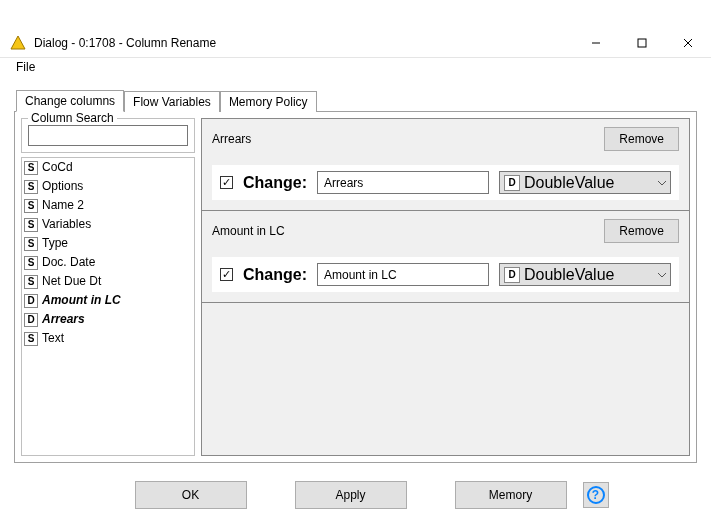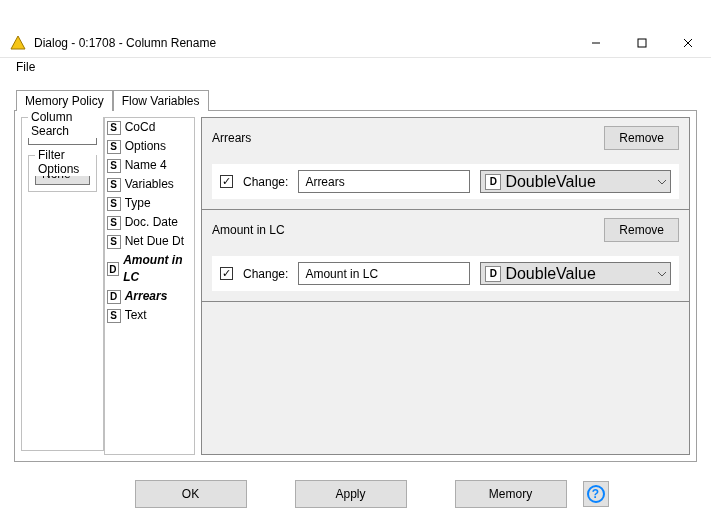--- a/index.html
+++ b/index.html
@@ -81,21 +81,21 @@
     height: 352px;
     display:flex;
     padding:6px;
     gap:6px;
   }
 
   
   .left-col {
     width: 174px;
     display:flex;
-    flex-direction:row;
+    flex-direction:column;
   }
   .groupbox {
     border:1px solid #c0c0c0;
     padding:6px 6px 6px 6px;
     position:relative;
     margin-bottom:4px;
   }
   .groupbox > .legend {
     position:absolute;
     top:-8px; left:6px;
@@ -196,21 +196,21 @@
     display:inline-flex;
     align-items:center;
     justify-content:center;
   }
   .checkbox.checked::after {
     content:"✓";
     font-size:11px;
     line-height:11px;
     color:#000;
   }
-  .change-label { font-size:12px; }
+  .change-label { font-size:16px;font-weight:bold; }
   .text-input {
     border:1px solid #767676;
     height:23px;
     background:#fff;
     padding:0 6px;
     display:flex;
     align-items:center;
     font-size:12px;
   }
   .newname { width:172px; }
@@ -288,57 +288,47 @@
   </div>
 </div>
 
 <div class="menubar">
   <span class="menu-item">File</span>
 </div>
 
 <div class="content">
 
   <div class="tab-row">
+    <div class="tab active">Change columns</div>
+    <div class="tab inactive">Flow Variables</div>
     <div class="tab inactive">Memory Policy</div>
-    <div class="tab inactive">Flow Variables</div>
   </div>
 
   <div class="tab-panel">
 
     <div class="left-col">
 
       <div class="groupbox">
         <span class="legend">Column Search</span>
         <div class="search-input" value=""></div>
 
-        <div class="groupbox filter-group" style="margin-top:10px;margin-bottom:0;">
-          <span class="legend">Filter Options</span>
-          <div class="filter-select">
-            <span>None</span>
-            <span class="chevron">
-              <svg width="8" height="5">
-                  <polyline points="0,0 4,4 8,0" fill="none" stroke="#555" stroke-width="1"></polyline>
-                </svg>
-            </span>
-          </div>
-        </div>
       </div>
 
       <div class="col-list" id="col-list">
           <div class="col-item">
             <span class="type-badge type-S">S</span>
             <span class="col-label">CoCd</span>
           </div>
           <div class="col-item">
             <span class="type-badge type-S">S</span>
             <span class="col-label">Options</span>
           </div>
           <div class="col-item">
             <span class="type-badge type-S">S</span>
-            <span class="col-label">Name 4</span>
+            <span class="col-label">Name 2</span>
           </div>
           <div class="col-item">
             <span class="type-badge type-S">S</span>
             <span class="col-label">Variables</span>
           </div>
           <div class="col-item">
             <span class="type-badge type-S">S</span>
             <span class="col-label">Type</span>
           </div>
           <div class="col-item">

